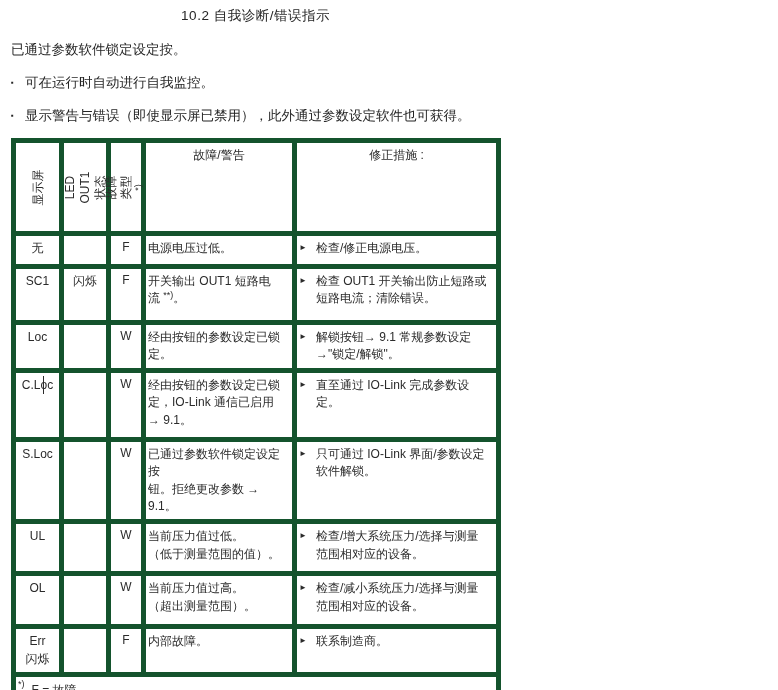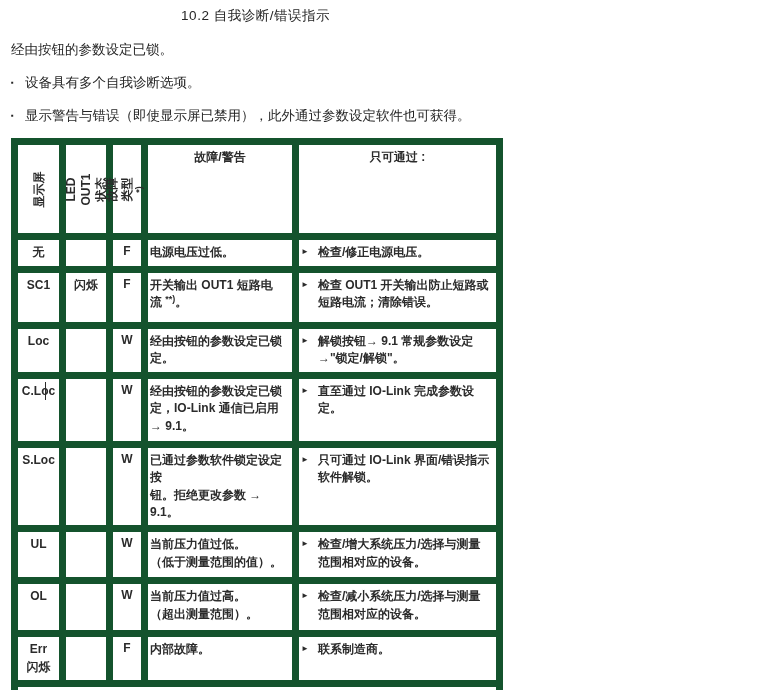--- a/index.html
+++ b/index.html
@@ -15,21 +15,21 @@
   .intro { font-size:13.5px; margin-top:16px; }
   .bullet-line { display:flex; font-size:13.5px; margin-top:15px; align-items:flex-start; }
   .bullet-mark { font-size:8px; line-height:17px; width:14px; flex:none; color:#262626; }
 
   table.diag {
     border-collapse:collapse;
     table-layout:fixed;
     width:485px;
     margin-top:13px;
   }
-  table.diag td { border:7px solid #14532d; vertical-align:top; font-size:12px; color:#2b2b2b; padding:4px 2px;font-weight:bold; }
+  table.diag td { border:5px solid #14532d; vertical-align:top; font-size:12px; color:#2b2b2b; padding:4px 2px; }
 
   
   td.hrot { vertical-align:middle; padding:0; }
   .vwrap { display:flex; align-items:center; justify-content:center; height:80px; width:100%; }
   .vtext { transform:rotate(-90deg); white-space:pre-line; text-align:center; line-height:1.25; font-size:12px; }
   td.hmid { vertical-align:middle; text-align:center; font-size:12.5px; }
 
   
   td.c-disp { text-align:center; white-space:pre-line; padding-top:5px; line-height:1.45; }
   td.c-led  { text-align:center; padding-top:5px; }
@@ -50,25 +50,25 @@
 
   td.rel { position:relative; }
   .stray-caret { position:absolute; left:27px; top:3px; width:1px; height:18px; background:#2b2b2b; }
 </style>
 </head>
 <body>
 
 <div class="doc">
 
   <div class="title">10.2 自我诊断/错误指示</div>
-  <div class="intro">经由按钮的参数设定已锁。</div>
+  <div class="intro">已通过参数软件锁定设定按。</div>
 
   <div class="bullet-line">
     <span class="bullet-mark">▪</span>
-    <span>设备具有多个自我诊断选项。</span>
+    <span>可在运行时自动进行自我监控。</span>
   </div>
   <div class="bullet-line">
     <span class="bullet-mark">▪</span>
     <span>显示警告与错误（即使显示屏已禁用），此外通过参数设定软件也可获得。</span>
   </div>
 
   <table class="diag">
     <colgroup>
       <col style="width:48px">
         <col style="width:47px">
@@ -89,21 +89,21 @@
               <div class="vtext">LED OUT1
 状态</div>
             </div>
       </td>
       <td class="hrot">
         <div class="vwrap">
               <div class="vtext"><span>故障类型</span> <span class="sup">*)</span></div>
             </div>
       </td>
       <td class="hmid">故障/警告</td>
-      <td class="hmid">只可通过 :</td>
+      <td class="hmid">修正措施 :</td>
     </tr>
 
     <tr style="height:33px">
       <td class="c-disp">无</td>
       <td class="c-led"></td>
       <td class="c-type">F</td>
       <td class="c-fault">电源电压过低。</td>
       <td class="c-corr">
         <div class="corr">
               <span class="arrow-glyph">►</span>
@@ -160,21 +160,21 @@
 
     <tr style="height:67px">
       <td class="c-disp">S.Loc</td>
       <td class="c-led"></td>
       <td class="c-type">W</td>
       <td class="c-fault">已通过参数软件锁定设定按
 钮。拒绝更改参数 → 9.1。</td>
       <td class="c-corr">
         <div class="corr">
               <span class="arrow-glyph">►</span>
-              <span class="corr-text">只可通过 IO-Link 界面/错误指示
+              <span class="corr-text">只可通过 IO-Link 界面/参数设定
 软件解锁。</span>
             </div>
       </td>
     </tr>
 
     <tr style="height:52px">
       <td class="c-disp">UL</td>
       <td class="c-led"></td>
       <td class="c-type">W</td>
       <td class="c-fault">当前压力值过低。

